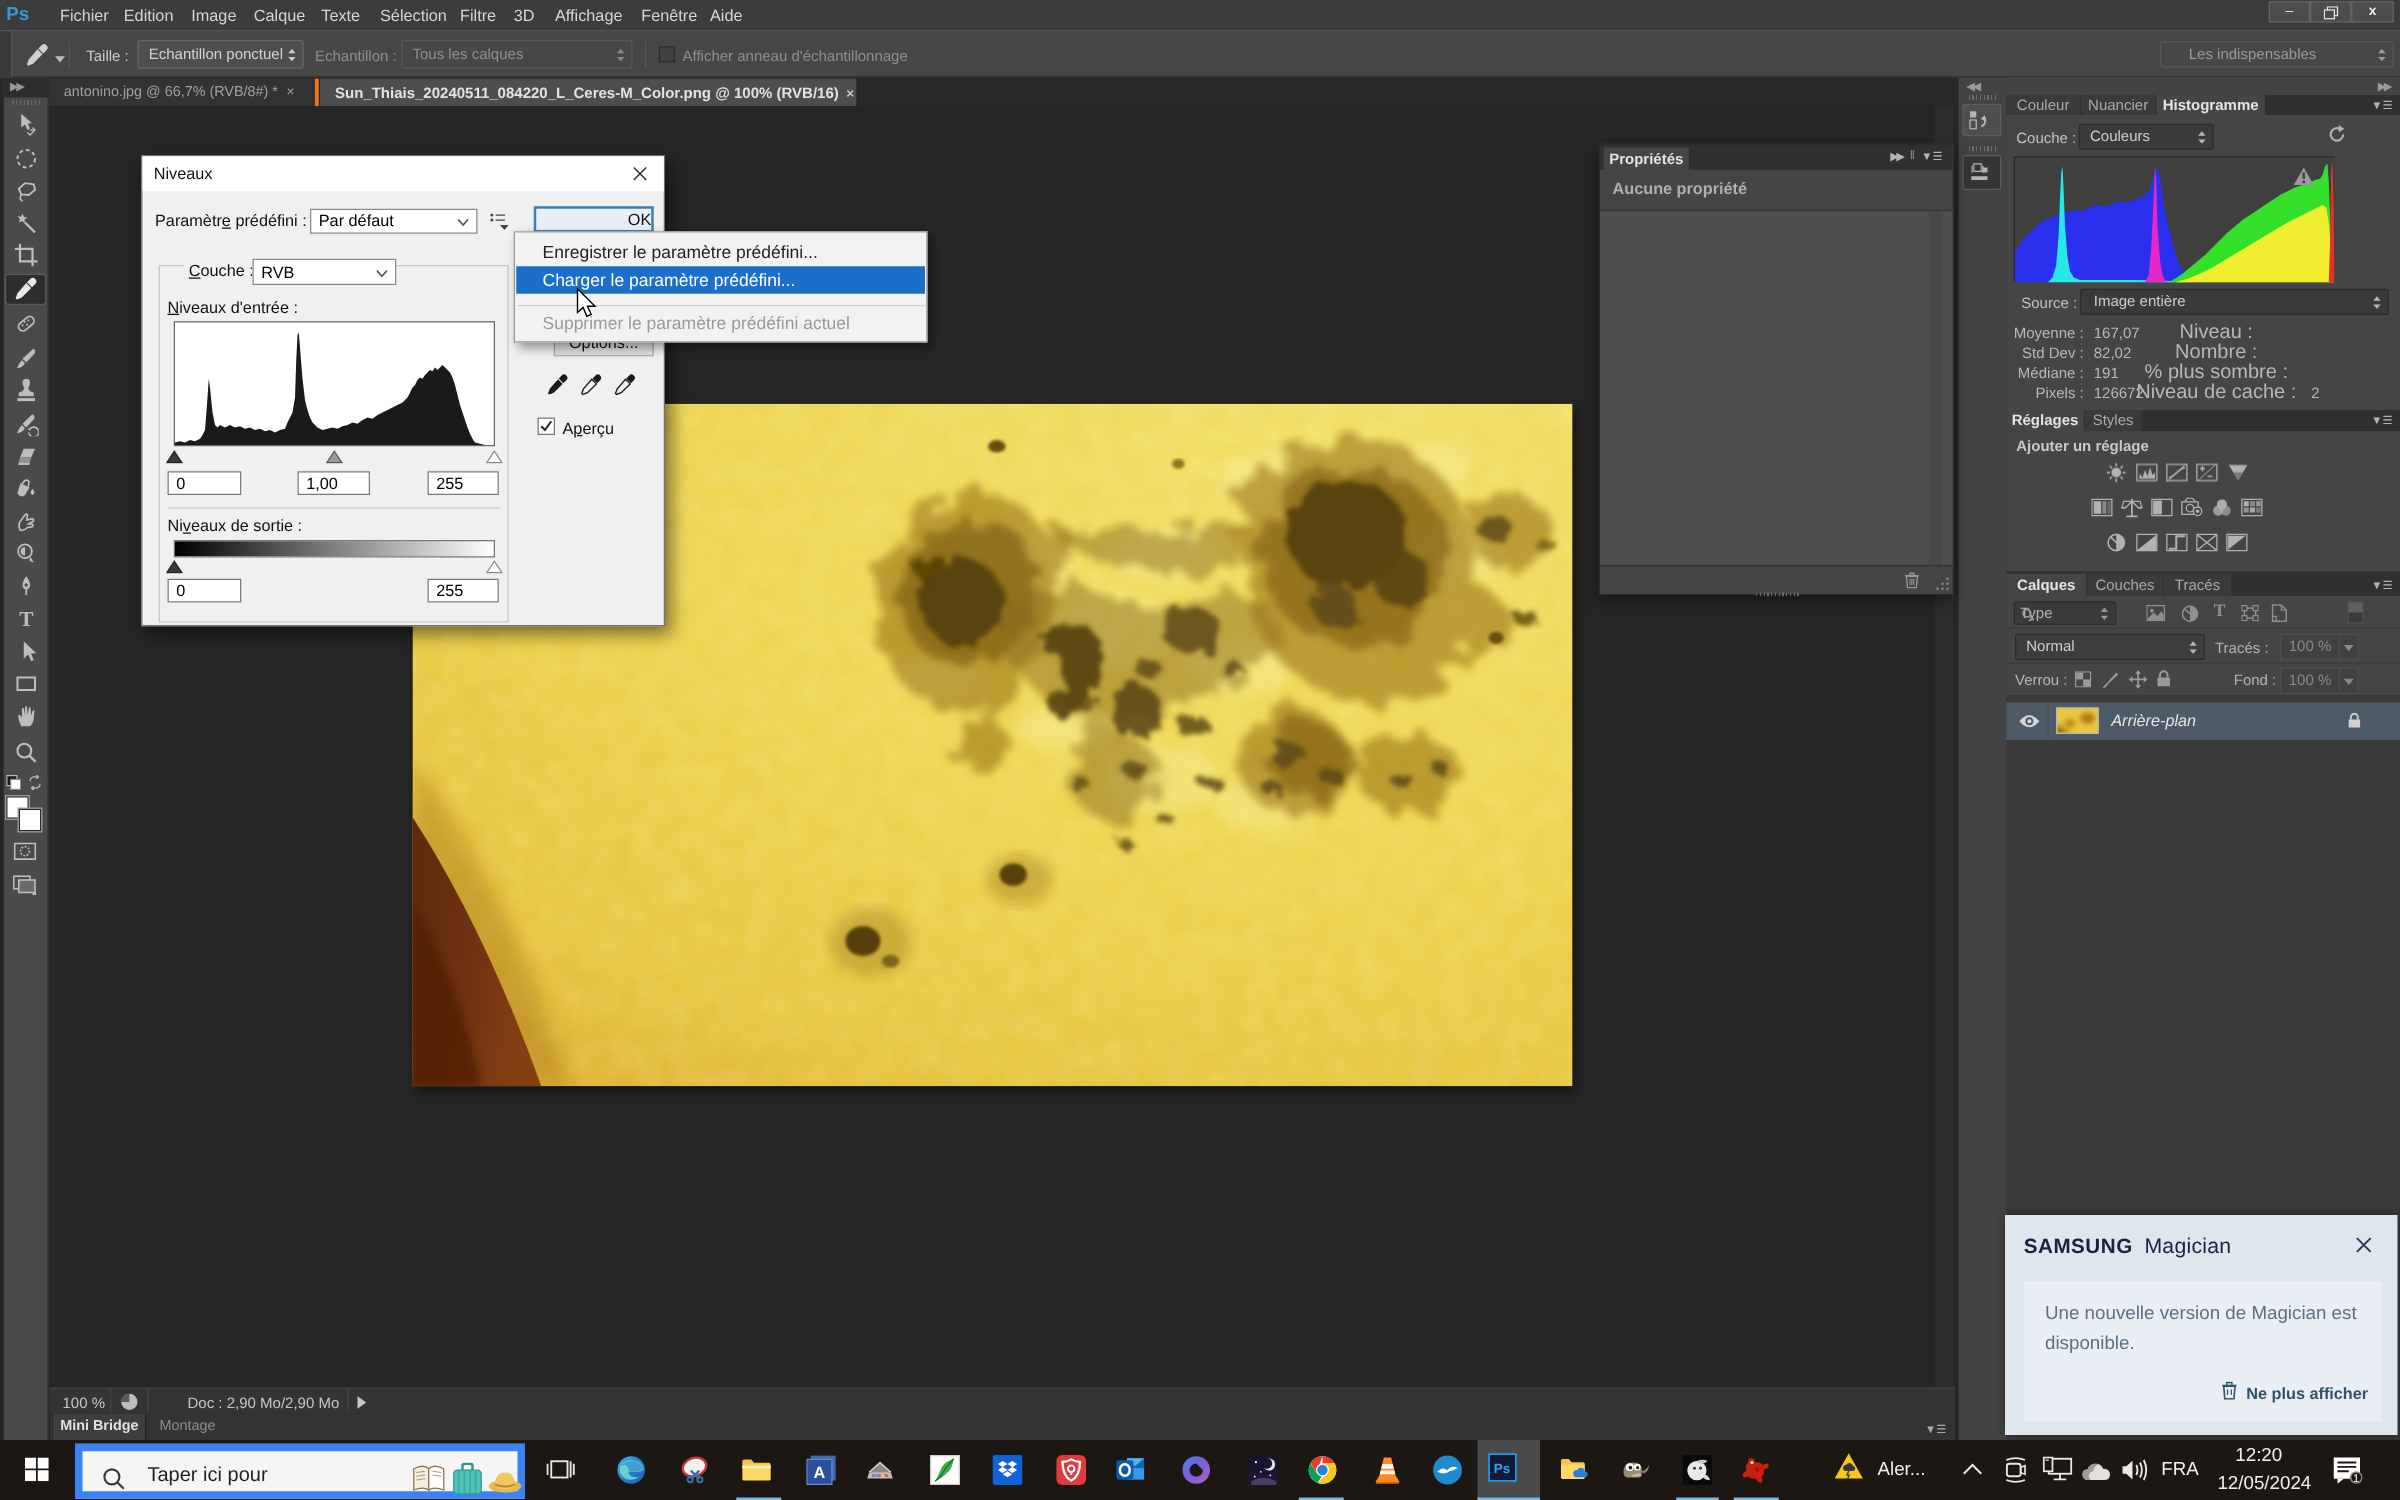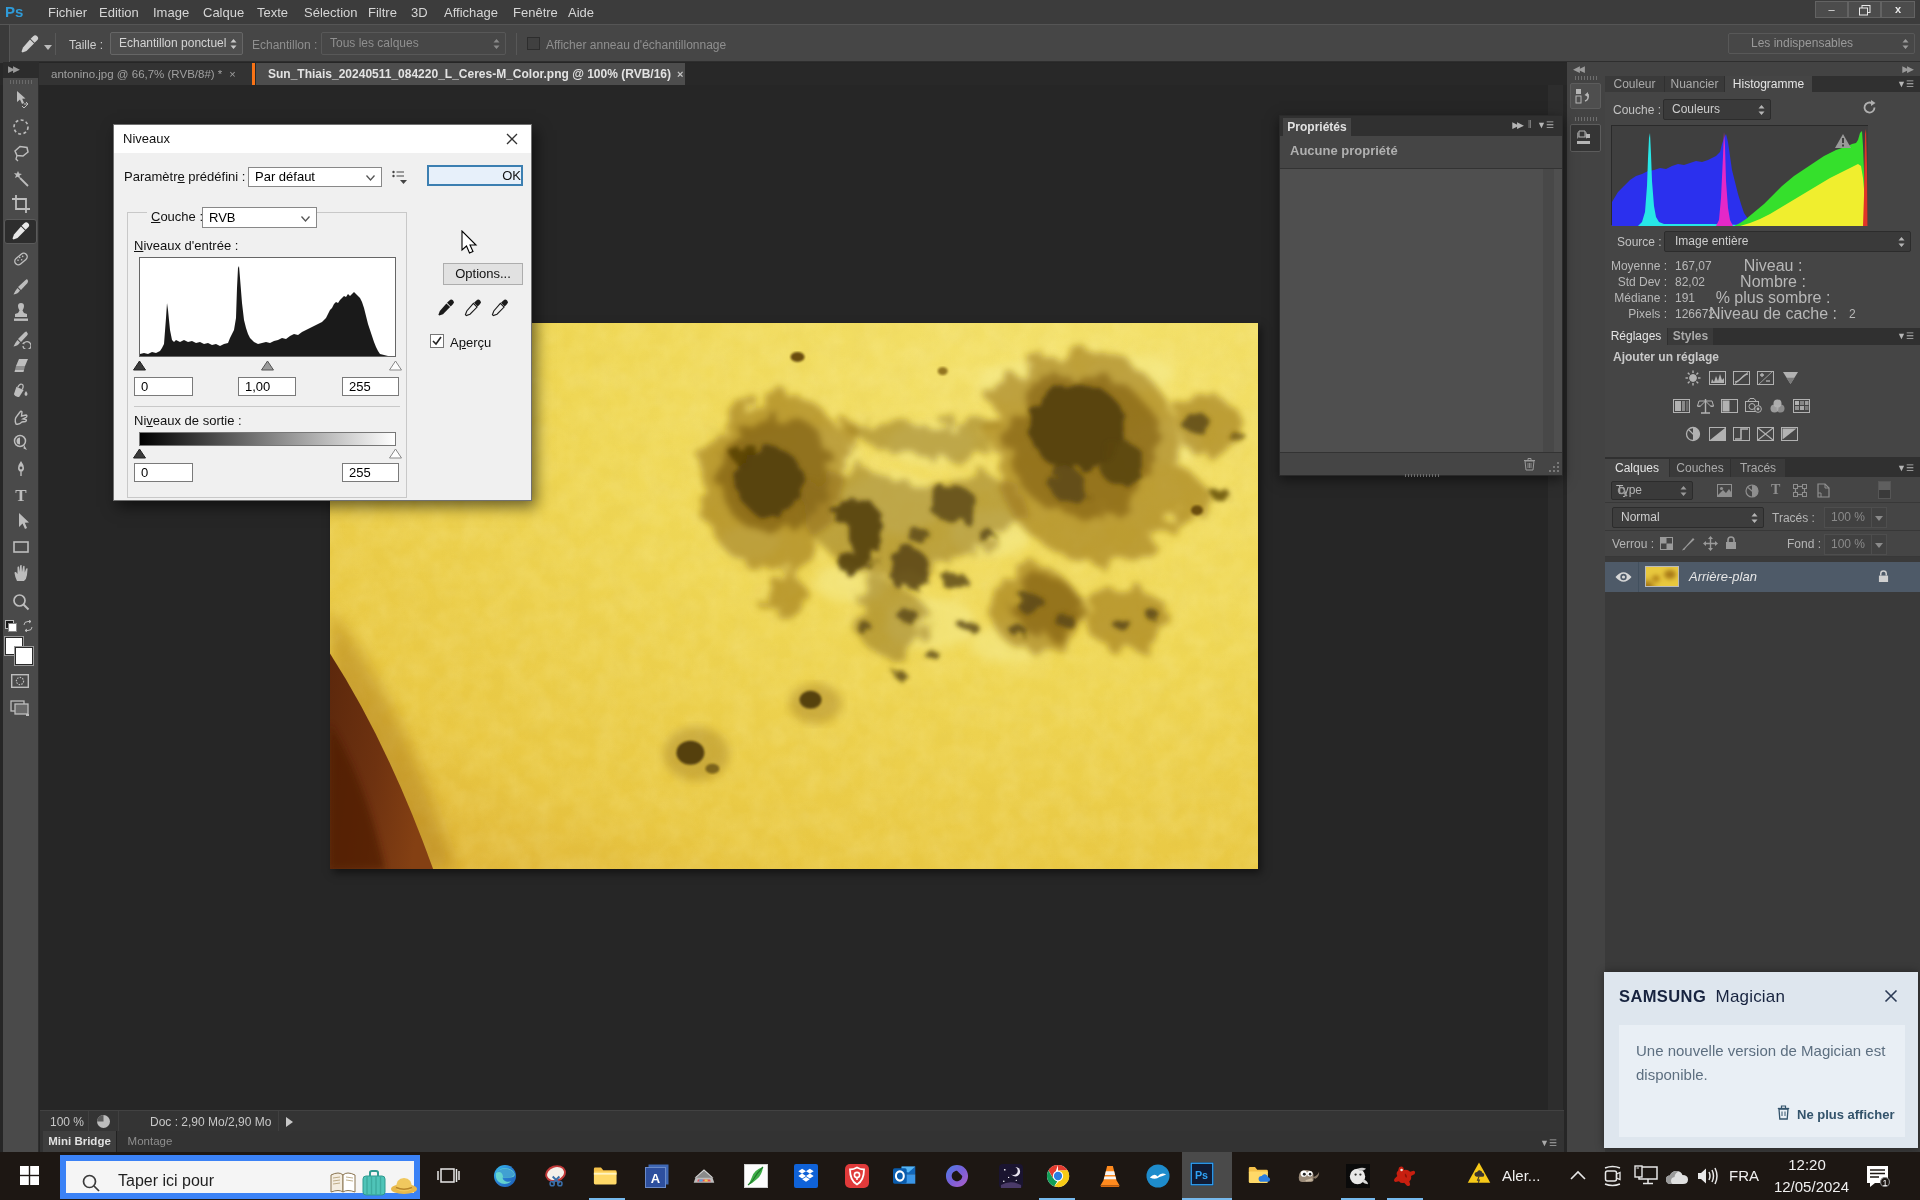--- a/index.html
+++ b/index.html
@@ -21,21 +21,21 @@
 #toolbar{left:3px;top:62px;width:36px;height:1090px;background:#4a4a4a;border-right:1px solid #2e2e2e}
 #toolhead{left:3px;top:62px;width:36px;height:16px;background:#2c2c2c}
 .tool{position:absolute;left:11px;width:20px;height:20px}
 
 #canvas{left:40px;top:85px;width:1524px;height:1025px;background:#262626}
 #statusbar{left:40px;top:1110px;width:1524px;height:21px;background:#343434;border-top:1px solid #424242;color:#c8c8c8;font-size:12px}
 #minibridge{left:40px;top:1131px;width:1524px;height:21px;background:#333333;color:#e0e0e0;font-size:12px}
 
 #rstrip{left:1567px;top:62px;width:38px;height:1090px;background:#434343}
 #rpanel{left:1605px;top:62px;width:315px;height:1090px;background:#434343}
-.ptab{position:absolute;font-size:12px;font-weight:normal;color:#b4b4b4}
+.ptab{position:absolute;font-size:12px;font-weight:bold;color:#b4b4b4}
 .ptab.on{color:#e4e4e4}
 
 #dlg{left:113px;top:124px;width:419px;height:377px;background:#f0f0f0;border:1px solid #707070;box-shadow:4px 6px 14px rgba(0,0,0,.55);color:#000;font-size:13px}
 .fld{position:absolute;background:#fff;border:1px solid #7a7a7a;font-size:13px;text-align:left;padding-left:6px;line-height:16px}
 
 #pmenu{left:411px;top:185px;width:331px;height:89px;background:#f2f2f2;border:1px solid #999;box-shadow:3px 4px 8px rgba(0,0,0,.4);font-size:14px;color:#222}
 
 #notif{left:1604px;top:972px;width:314px;height:176px;background:#dee6ee;box-shadow:0 0 8px rgba(0,0,0,.4)}
 
 #taskbar{left:0;top:1152px;width:1920px;height:48px;background:#1d1713;color:#fff}
@@ -478,21 +478,21 @@
           </svg>
     </div>
     <div class="a" style="left:0px;top:166px;width:62px;text-align:right;color:#b8b8b8;font-size:12px;line-height:16px">Moyenne :<br>Std Dev :<br>Médiane :<br>Pixels :</div>
     <div class="a" style="left:70px;top:166px;color:#b8b8b8;font-size:12px;line-height:16px">167,07<br>82,02<br>191<br>126672</div>
     <div class="a" style="left:100px;top:166px;width:136px;text-align:center;color:#b8b8b8;font-size:16px;line-height:16px">Niveau :<br>Nombre :<br>% plus sombre :<br>Niveau de cache :</div>
     <div class="a" style="left:244px;top:166px;color:#b8b8b8;font-size:12px;line-height:16px"><br><br><br>2</div>
   </div>
 
   <div class="a" style="left:0;top:266px;width:315px;height:17px;background:#303030">
     <div class="ptab on" style="left:0px;top:0;width:62px;height:17px;background:#454545;line-height:17px;text-align:center">Réglages</div>
-    <div class="ptab" style="left:63px;top:0;width:45px;height:17px;background:#3a3a3a;line-height:17px;text-align:center;font-weight:bold;color:#aaa">Styles</div>
+    <div class="ptab" style="left:63px;top:0;width:45px;height:17px;background:#3a3a3a;line-height:17px;text-align:center;font-weight:normal;color:#aaa">Styles</div>
     <span style="position:absolute;right:6px;top:3px;color:#b5b5b5;font-size:9px">▼☰</span>
   </div>
   <div class="a" style="left:0;top:283px;width:315px;height:112px;background:#454545">
     <div class="a" style="left:8px;top:5px;color:#c9c9c9;font-size:12px;font-weight:bold">Ajouter un réglage</div>
     <svg class="a" style="left:80px;top:25px" width="120" height="17" viewBox="0 0 120 17">
       <g fill="none" stroke="#b2b2b2">
             <circle cx="8" cy="8" r="3.4" fill="#b2b2b2"></circle>
             <g stroke-width="1.4">
               <path d="M8 0.5 L8 3"></path>
               <path d="M8 13 L8 15.5"></path>
@@ -802,20 +802,26 @@
   </svg>
 
   <div class="a" style="left:316px;top:209px;width:14px;height:14px;background:#fff;border:1px solid #777">
     <svg width="12" height="12" viewBox="0 0 12 12">
           <path d="M2 6 L5 9 L10 2" fill="none" stroke="#222" stroke-width="1.6"></path>
         </svg>
   </div>
   <div class="a" style="left:336px;top:210px;font-size:13px;color:#111">A<span style="text-decoration:underline">p</span>erçu</div>
 </div>
 
+<div class="a" id="pmenu">
+  <div class="a" style="left:22px;top:7px">Enregistrer le paramètre prédéfini...</div>
+  <div class="a" style="left:1px;top:27px;width:327px;height:22px;background:#1c6fc8;color:#fff;line-height:22px"><span style="margin-left:21px">Charger le paramètre prédéfini...</span></div>
+  <div class="a" style="left:2px;top:58px;width:327px;height:1px;background:#d0d0d0"></div>
+  <div class="a" style="left:22px;top:64px;color:#9a9a9a">Supprimer le paramètre prédéfini actuel</div>
+</div>
 
 <svg class="a" style="left:460px;top:230px" width="22" height="26" viewBox="0 0 22 26">
       <path d="M2 1 L2 20 L6.5 16 L9.5 23 L13 21.5 L10 15 L16 15 Z" fill="#fff" stroke="#000" stroke-width="1.1"></path>
     </svg>
 <div class="a" id="notif">
   <div class="a" style="left:15px;top:15px;color:#17233f">
     <span style="font-size:16.5px;font-weight:bold;letter-spacing:.4px">SAMSUNG</span>
     <span style="font-size:17px;letter-spacing:.2px;font-weight:500">&nbsp;Magician</span>
   </div>
   <svg class="a" style="left:280px;top:17px" width="14" height="14" viewBox="0 0 14 14">

